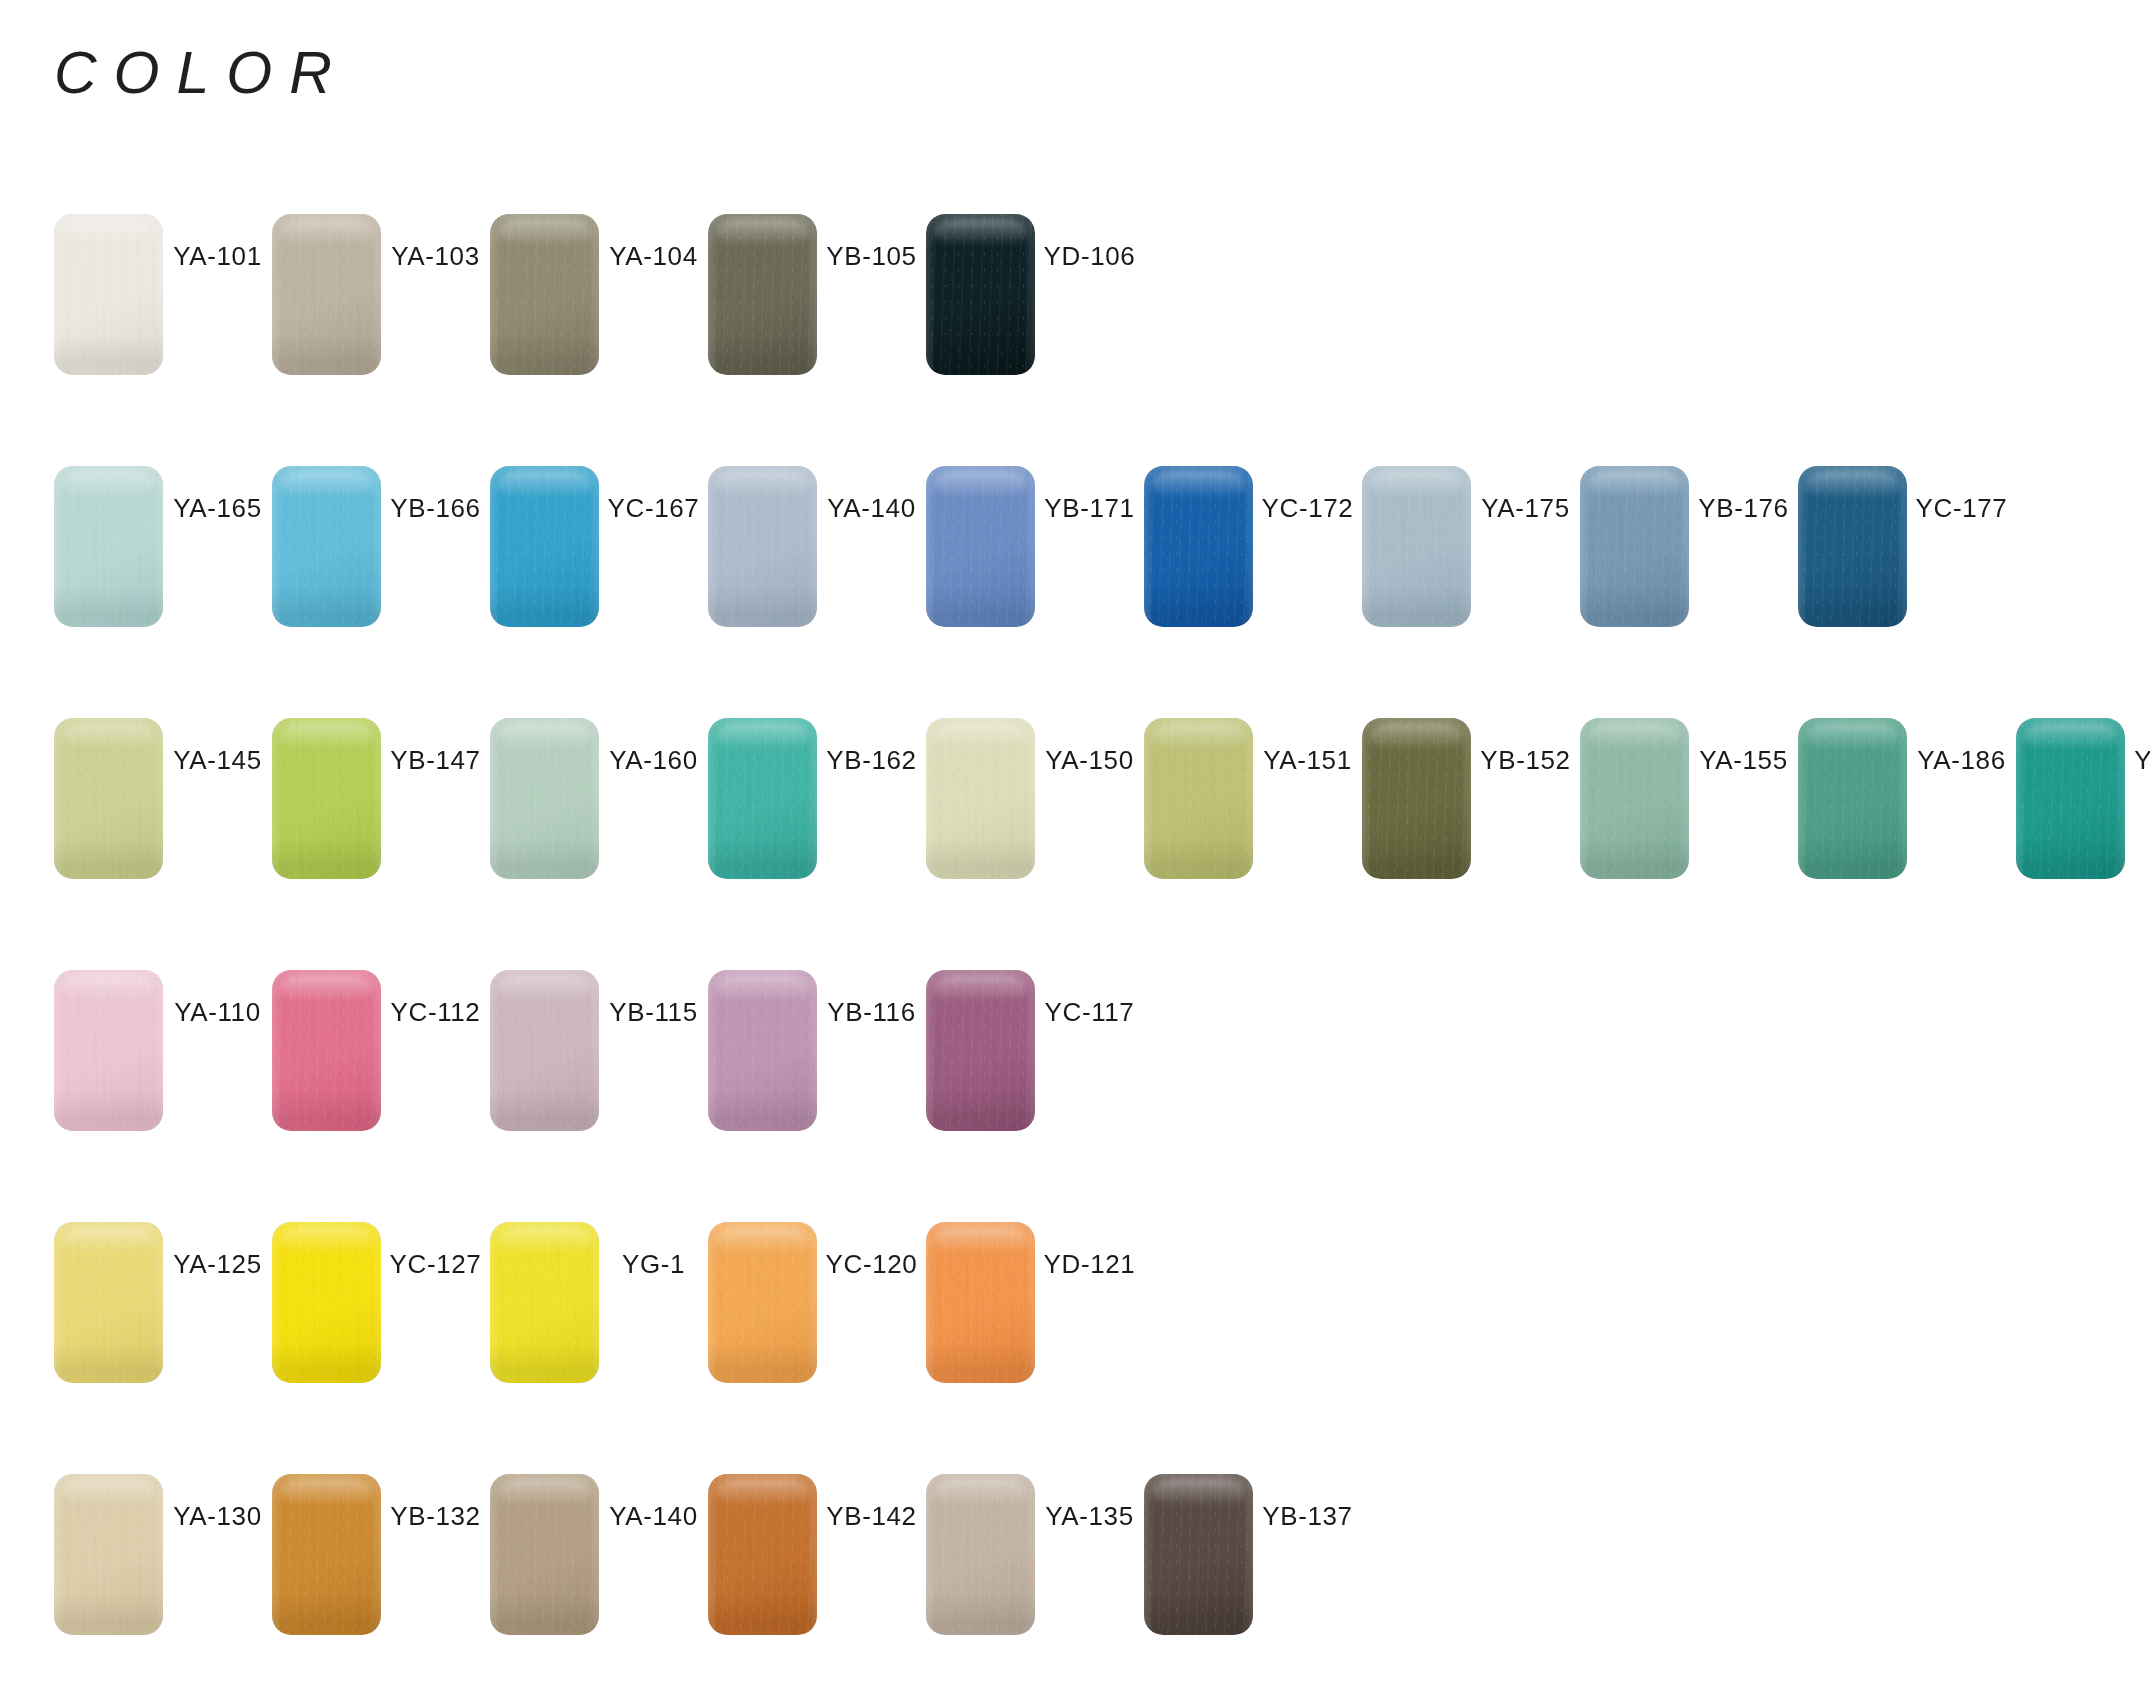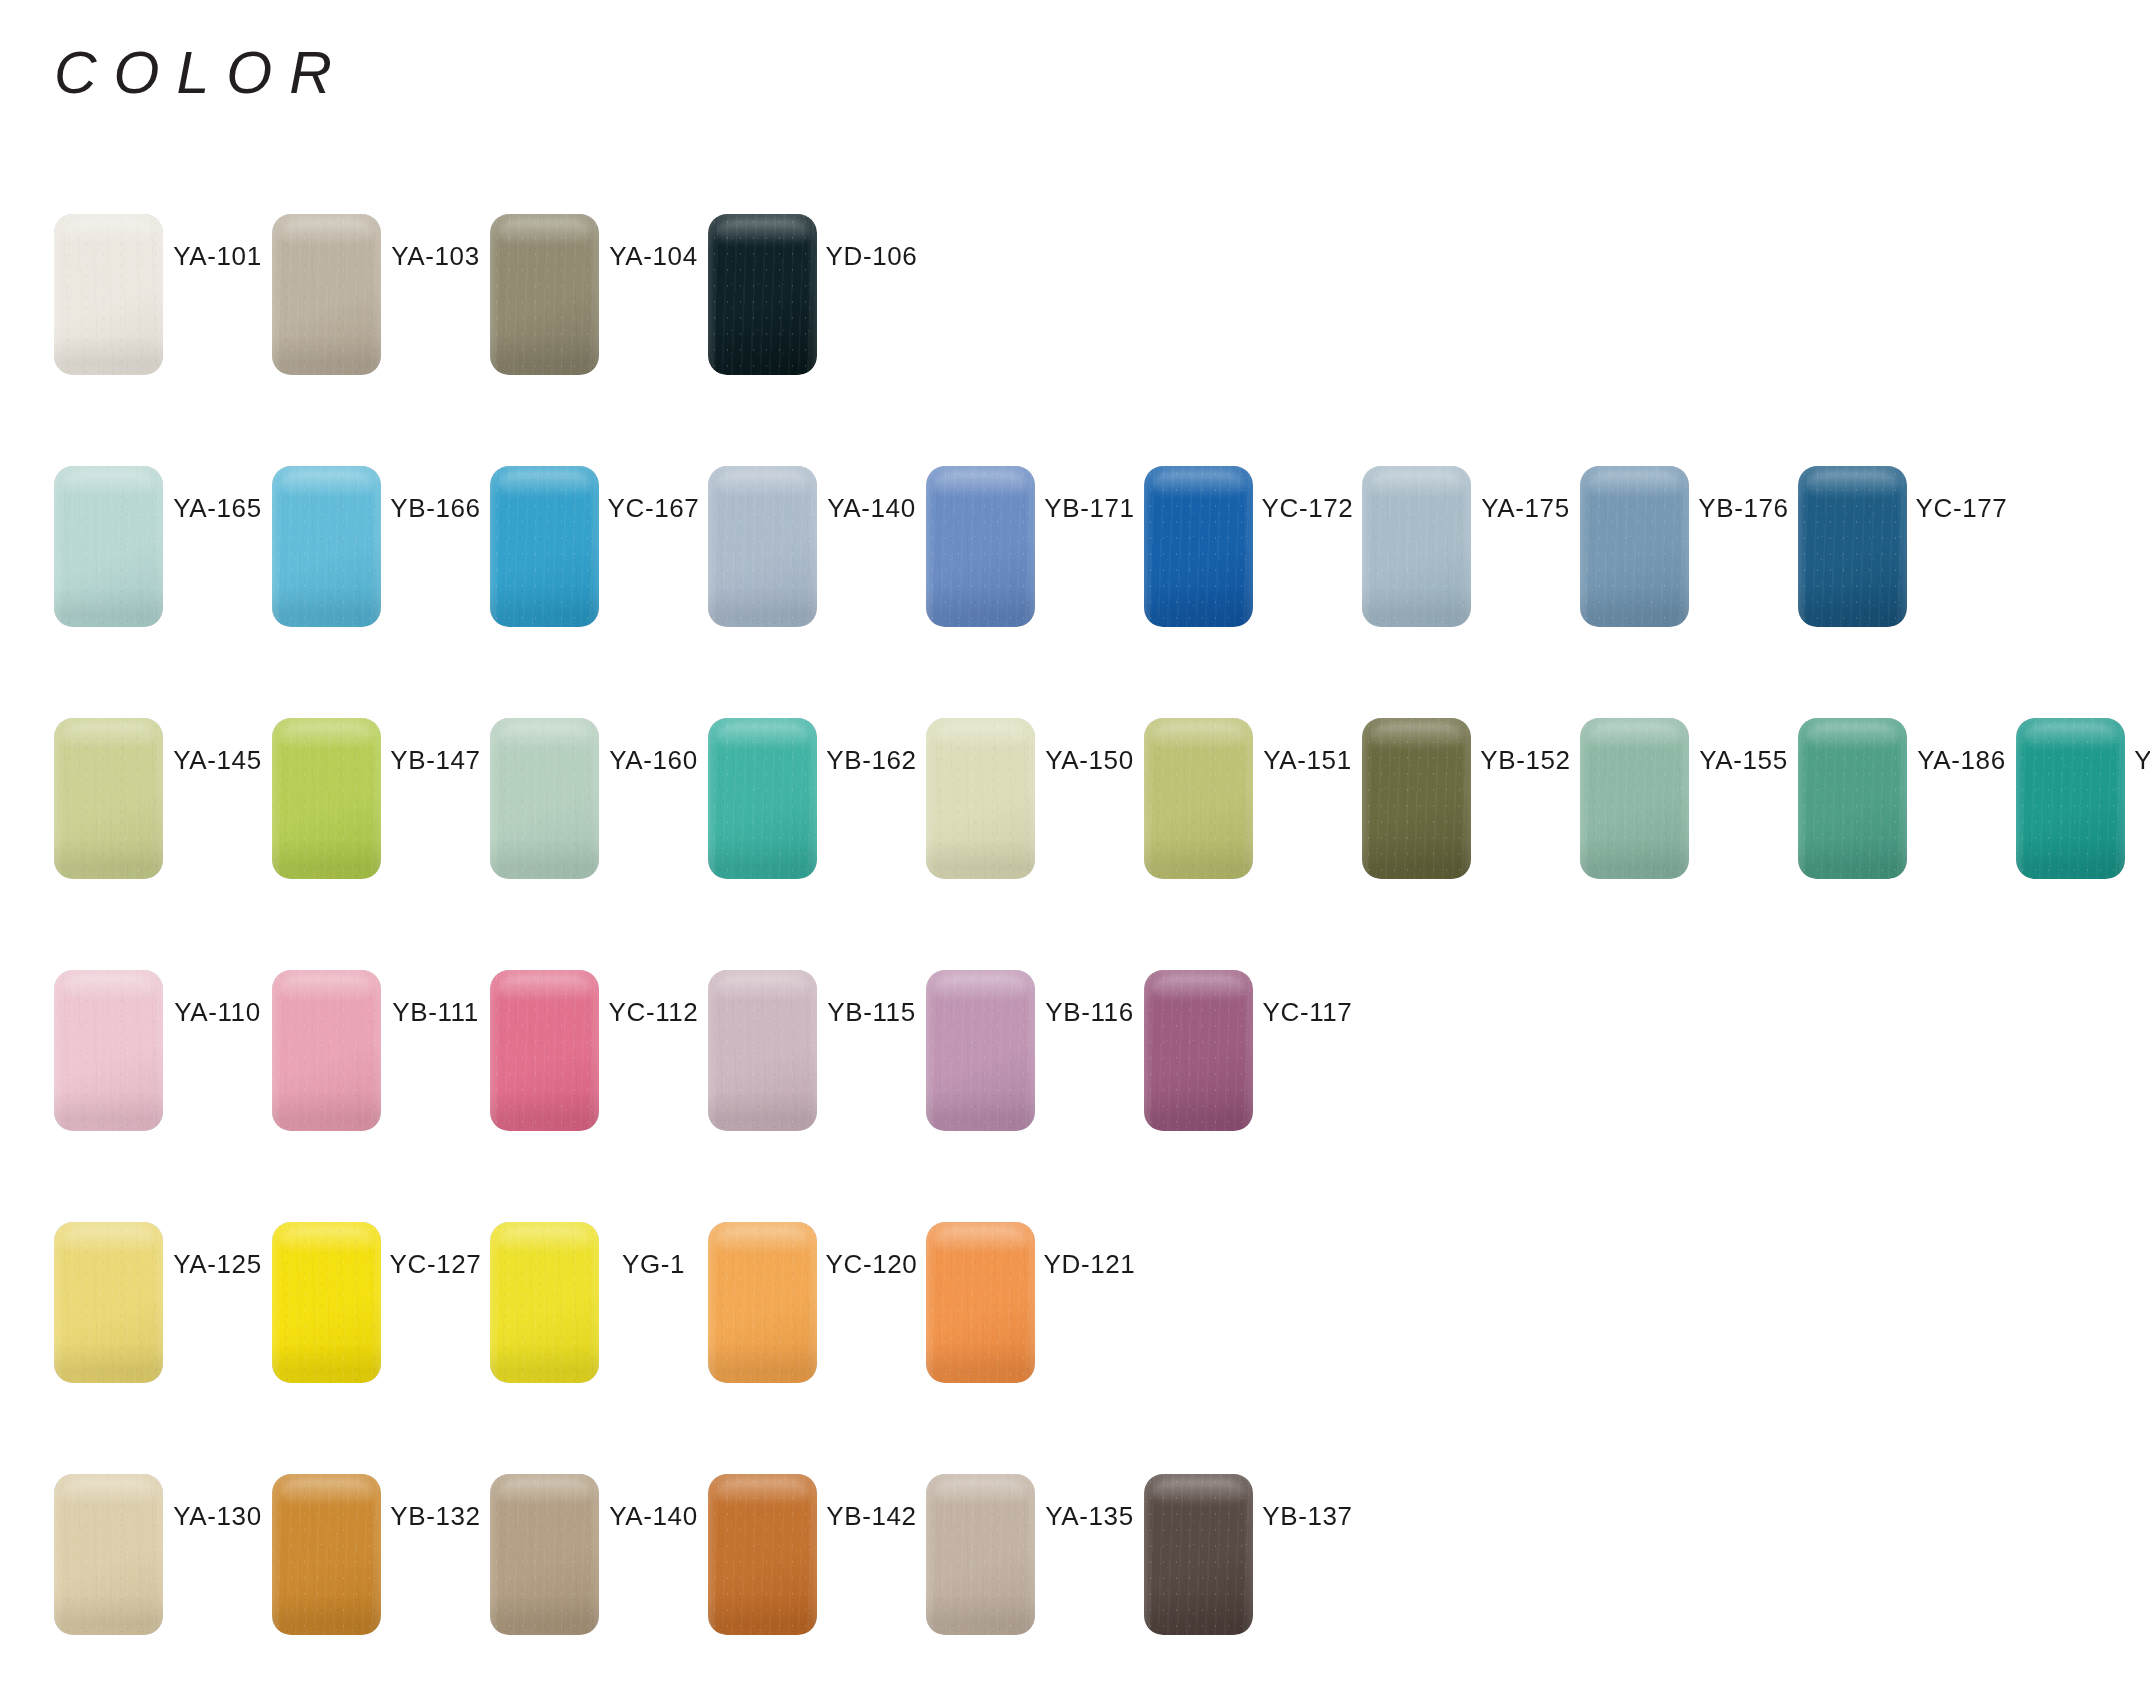--- a/index.html
+++ b/index.html
@@ -177,20 +177,30 @@
             <div class="face" style="background: linear-gradient(160deg, rgb(145, 139, 114) 0%, rgb(145, 139, 114) 55%, rgb(125, 119, 97) 100%);"></div>
             <div class="grain"></div>
             <div class="streak"></div>
             <div class="shade"></div>
             <div class="gloss"></div>
           </div>
           <div class="swatch-label">YA-104</div>
         </div>
         <div class="swatch-cell">
           <div class="swatch-tile">
+            <div class="face" style="background: linear-gradient(160deg, rgb(108, 107, 88) 0%, rgb(108, 107, 88) 55%, rgb(90, 89, 72) 100%);"></div>
+            <div class="grain"></div>
+            <div class="streak"></div>
+            <div class="shade"></div>
+            <div class="gloss"></div>
+          </div>
+          <div class="swatch-label">YB-105</div>
+        </div>
+        <div class="swatch-cell">
+          <div class="swatch-tile">
             <div class="face" style="background: linear-gradient(160deg, rgb(15, 34, 39) 0%, rgb(15, 34, 39) 55%, rgb(8, 22, 25) 100%);"></div>
             <div class="grain"></div>
             <div class="streak"></div>
             <div class="shade"></div>
             <div class="gloss"></div>
           </div>
           <div class="swatch-label">YD-106</div>
         </div>
       </div>
       <div class="swatch-row">
@@ -393,30 +403,20 @@
             <div class="face" style="background: linear-gradient(160deg, rgb(237, 198, 209) 0%, rgb(237, 198, 209) 55%, rgb(221, 179, 192) 100%);"></div>
             <div class="grain"></div>
             <div class="streak"></div>
             <div class="shade"></div>
             <div class="gloss"></div>
           </div>
           <div class="swatch-label">YA-110</div>
         </div>
         <div class="swatch-cell">
           <div class="swatch-tile">
-            <div class="face" style="background: linear-gradient(160deg, rgb(234, 164, 181) 0%, rgb(234, 164, 181) 55%, rgb(217, 145, 164) 100%);"></div>
-            <div class="grain"></div>
-            <div class="streak"></div>
-            <div class="shade"></div>
-            <div class="gloss"></div>
-          </div>
-          <div class="swatch-label">YB-111</div>
-        </div>
-        <div class="swatch-cell">
-          <div class="swatch-tile">
             <div class="face" style="background: linear-gradient(160deg, rgb(226, 113, 142) 0%, rgb(226, 113, 142) 55%, rgb(209, 94, 125) 100%);"></div>
             <div class="grain"></div>
             <div class="streak"></div>
             <div class="shade"></div>
             <div class="gloss"></div>
           </div>
           <div class="swatch-label">YC-112</div>
         </div>
         <div class="swatch-cell">
           <div class="swatch-tile">

